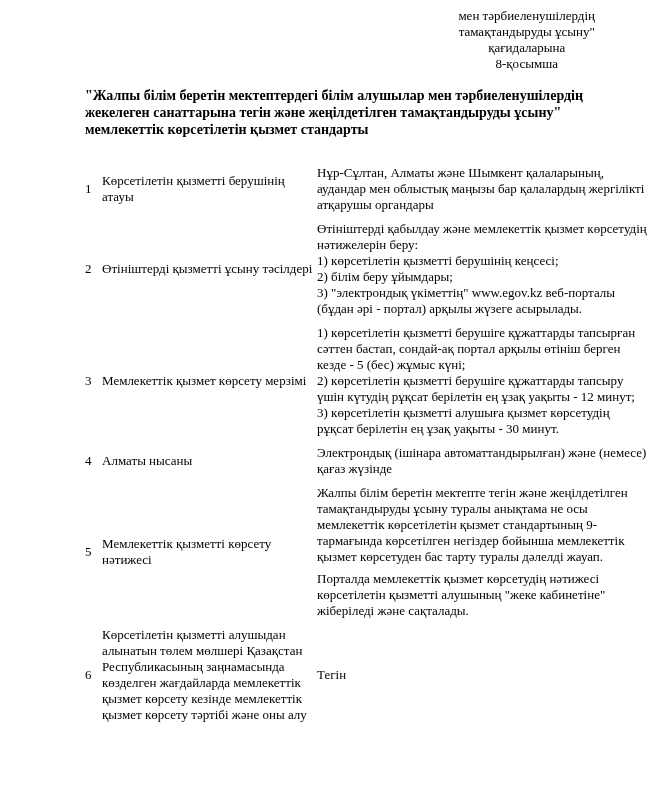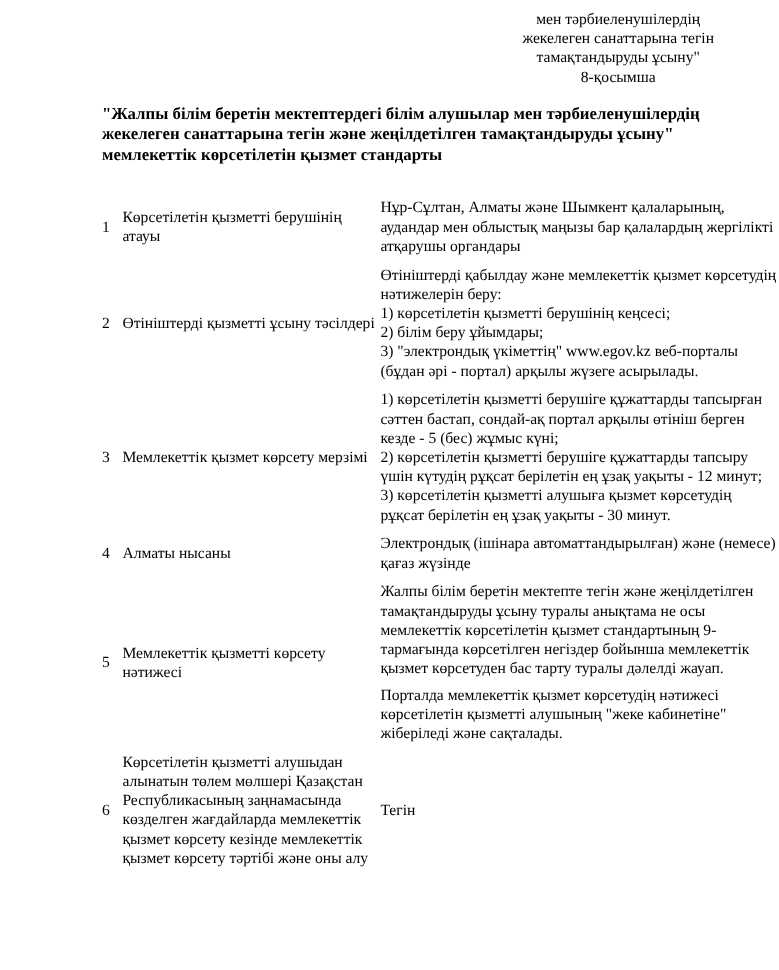--- a/index.html
+++ b/index.html
@@ -64,22 +64,22 @@
     margin-top: 6px;
   }
 </style>
 </head>
 <body>
 
 <div class="doc">
 
   <div class="header-note">
     <div>мен тәрбиеленушілердің</div>
-    <div>жекелеген санаттарына тегін</div>
     <div>тамақтандыруды ұсыну"</div>
+    <div>қағидаларына</div>
     <div>8-қосымша</div>
   </div>
 
   <div class="title">"Жалпы білім беретін мектептердегі білім алушылар мен тәрбиеленушілердің жекелеген санаттарына тегін және жеңілдетілген тамақтандыруды ұсыну" мемлекеттік көрсетілетін қызмет стандарты</div>
 
   <table class="std-table">
     <tbody>
 
       <tr>
         <td class="col-num">1</td>

